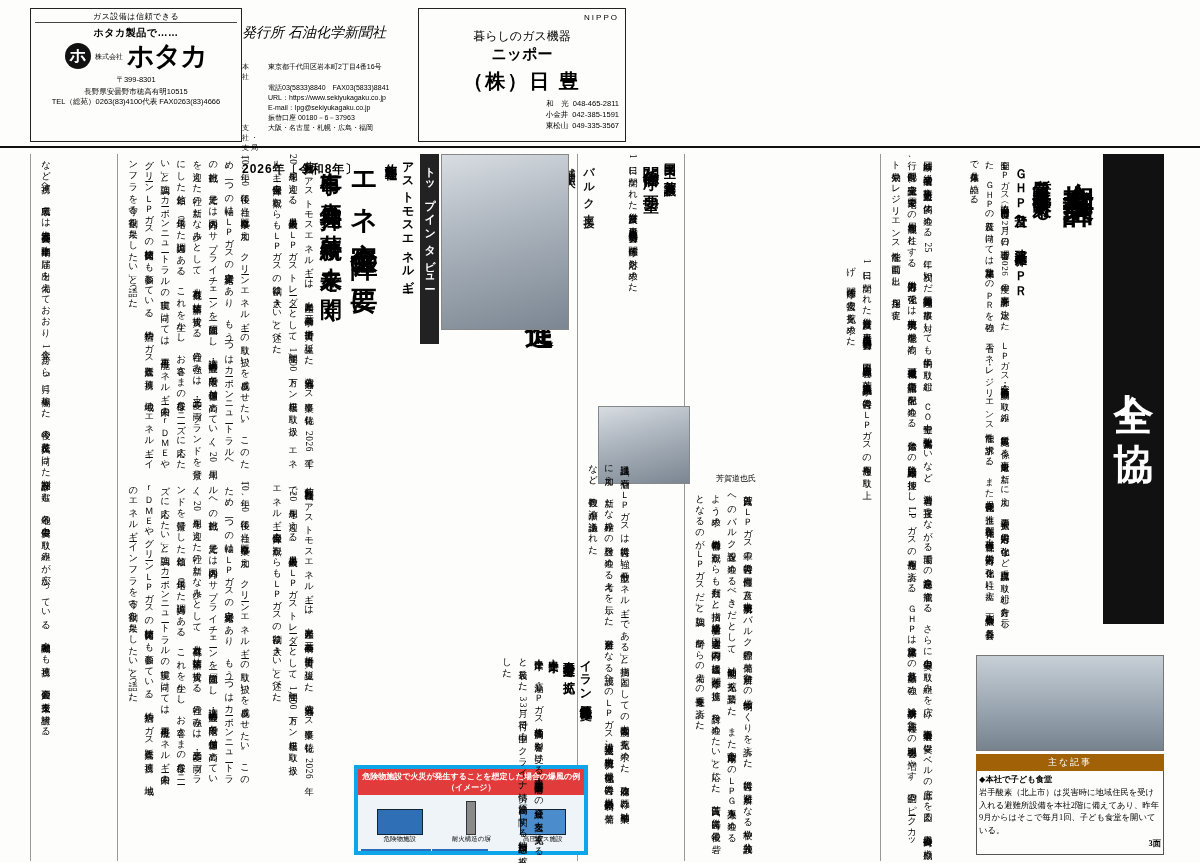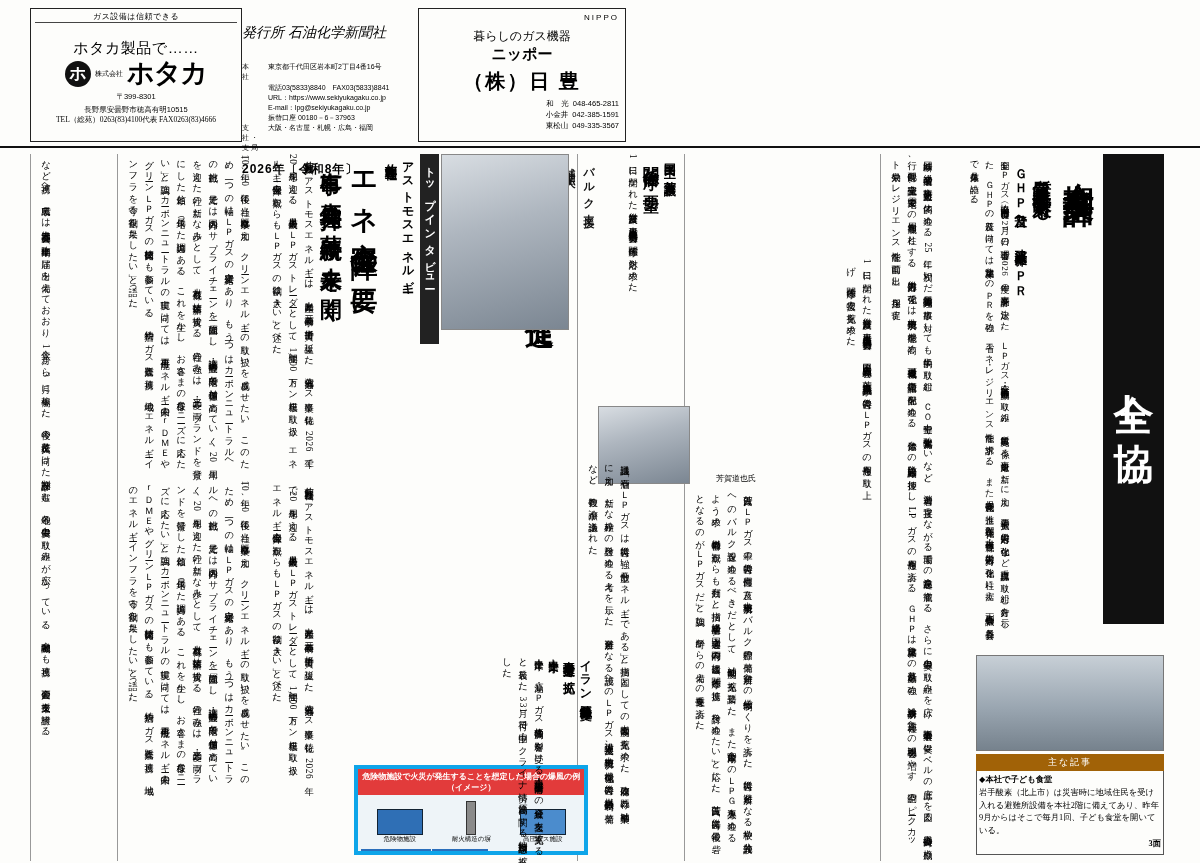--- a/index.html
+++ b/index.html
@@ -37,44 +37,44 @@
   }
   .ad-hotaka .cap {
     font-size: 8px;
     letter-spacing: .5px;
     border-bottom: 1px solid #444;
     width: 100%;
     text-align: center;
     padding-bottom: 1px;
   }
   .ad-hotaka .slog {
-    font-size: 15px;
-    font-weight: normal;
-    margin-top: 16px;
+    font-size: 10px;
+    font-weight: bold;
+    margin-top: 4px;
     letter-spacing: .5px;
   }
   .ad-hotaka .logorow {
     display: flex; align-items: center; gap: 4px; margin-top: 2px;
   }
   .ad-hotaka .mark {
     width: 26px; height: 26px; border-radius: 50%;
     background: #111; color: #fff; font-size: 17px; font-weight: bold;
     display: flex; align-items: center; justify-content: center;
   }
   .ad-hotaka .kk {
     font-size: 7px; line-height: 1.05; text-align: center;
   }
   .ad-hotaka .bigname {
     font-size: 27px; font-weight: bold; letter-spacing: -1px;
   }
   .ad-hotaka .addr {
     font-size: 7.5px; margin-top: 3px; text-align: center; line-height: 1.3;
   }
   .ad-hotaka .tel {
-    font-size: 7.5px; text-align: center; line-height: 1.3; font-family: Liberation Serif, serif;
+    font-size: 7.5px; text-align: center; line-height: 1.3;
   }
 
   .title-block {
     flex: 1;
     display: flex;
     flex-direction: column;
     align-items: center;
     justify-content: flex-start;
     padding: 0 6px;
   }

